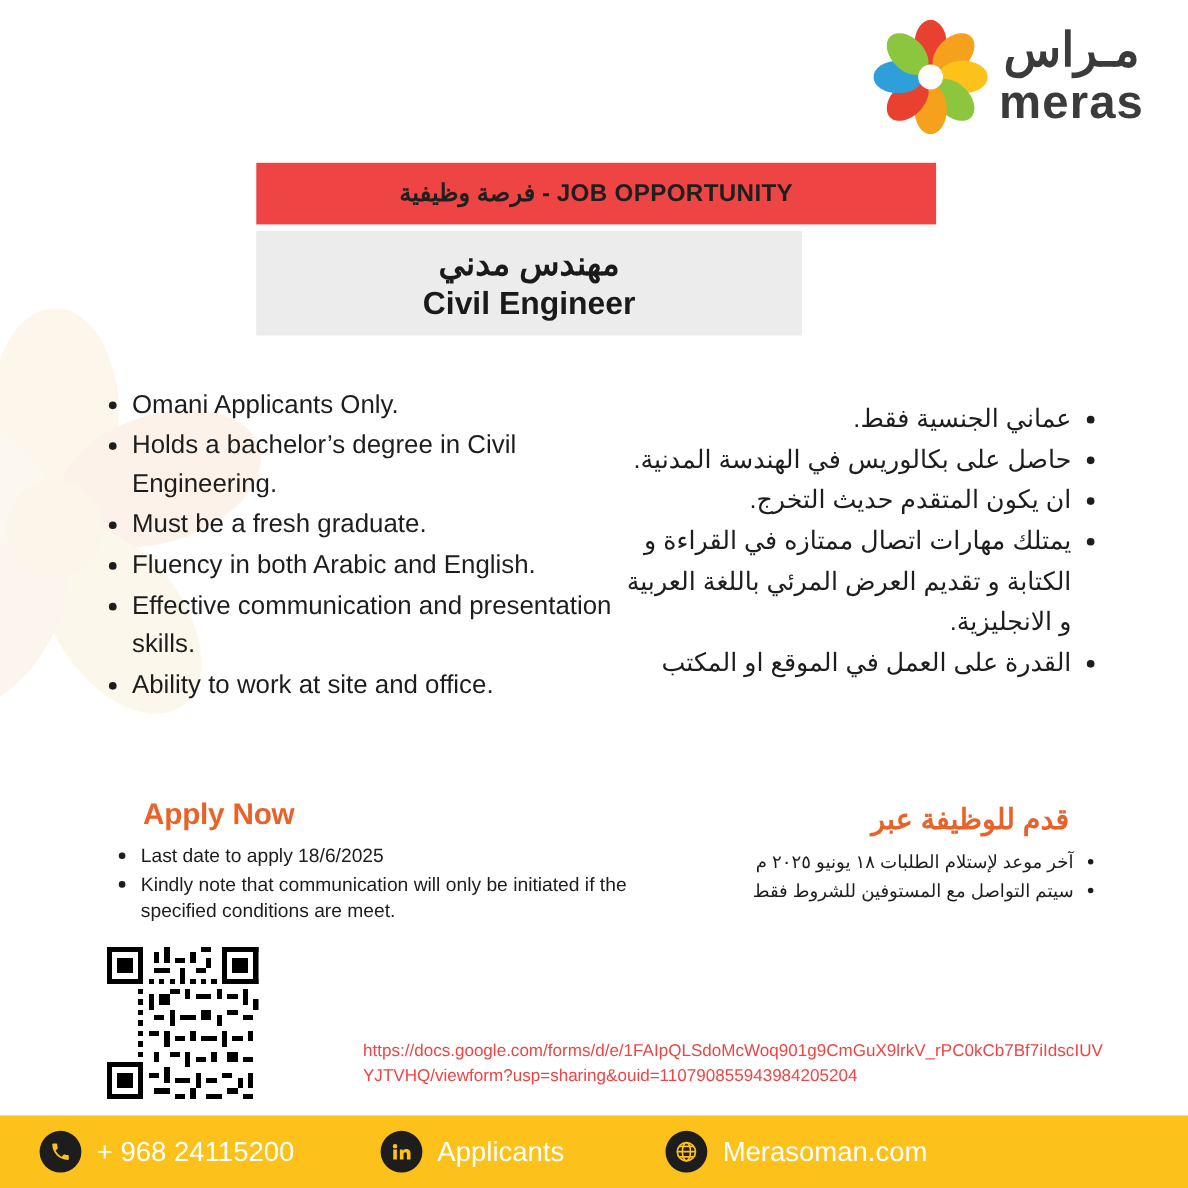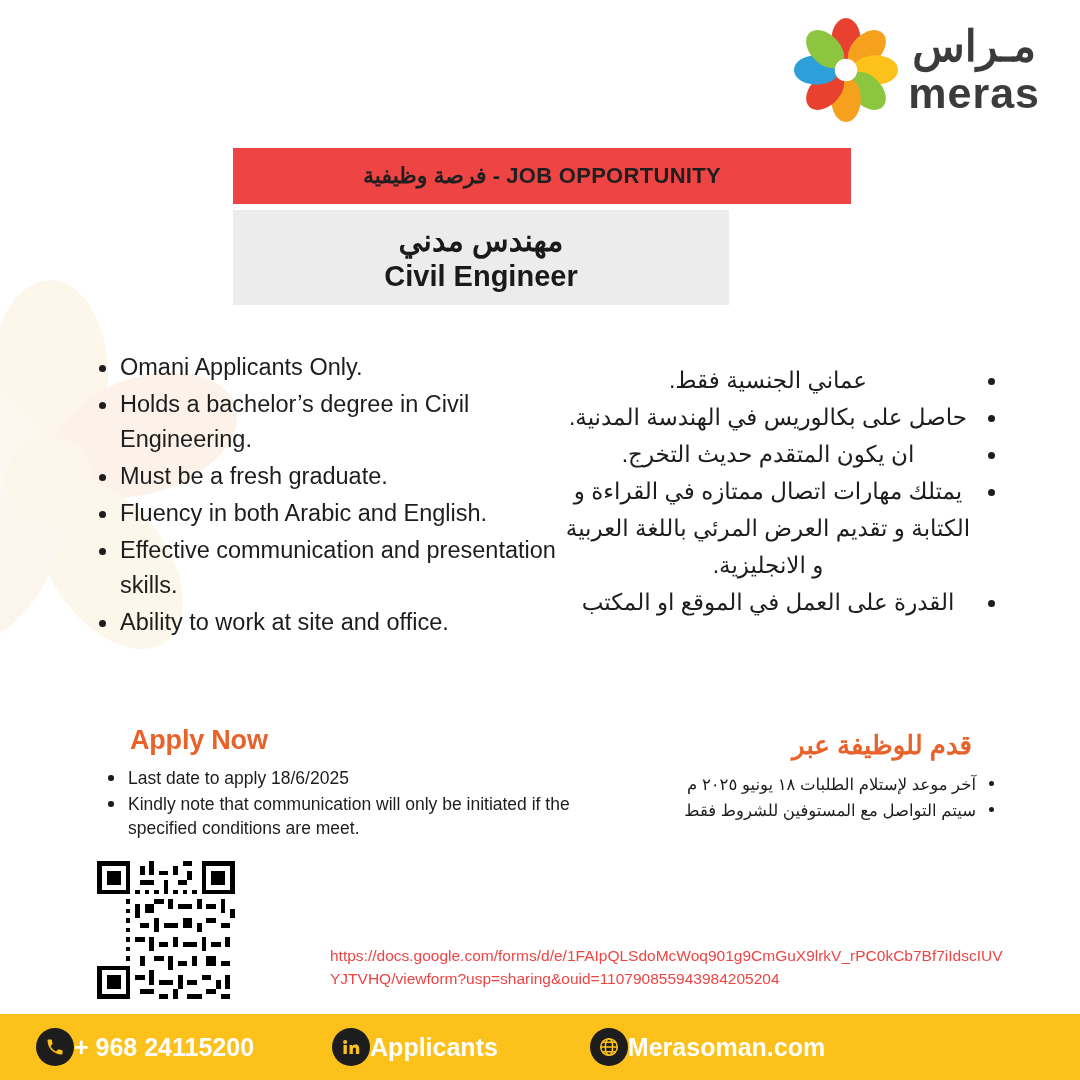--- a/index.html
+++ b/index.html
@@ -93,21 +93,21 @@
   .req-en {
     position: absolute;
     left: 92px; top: 350px;
     width: 470px;
   }
   .req-ar {
     position: absolute;
     right: 78px; top: 362px;
     width: 440px;
     direction: rtl;
-    text-align: center;
+    text-align: right;
   }
   ul.bullets {
     margin: 0; padding: 0;
     list-style: none;
   }
   .req-en li {
     position: relative;
     padding-left: 28px;
     font-size: 23.5px;
     line-height: 35px;
@@ -219,23 +219,24 @@
     position: absolute;
     left: 0; bottom: 0;
     width: 1080px; height: 66px;
     background: #fcc21b;
     display: flex;
     align-items: center;
   }
   .footer-item {
     display: flex;
     align-items: center;
+    gap: 14px;
     color: #ffffff;
     font-size: 25px;
-    font-weight: 700;
+    font-weight: 400;
   }
   .fi-phone { margin-left: 36px; }
   .fi-in { margin-left: 78px; }
   .fi-web { margin-left: 92px; }
   .badge {
     width: 38px; height: 38px;
     border-radius: 50%;
     background: #1d1d1d;
     display: flex;
     align-items: center;

